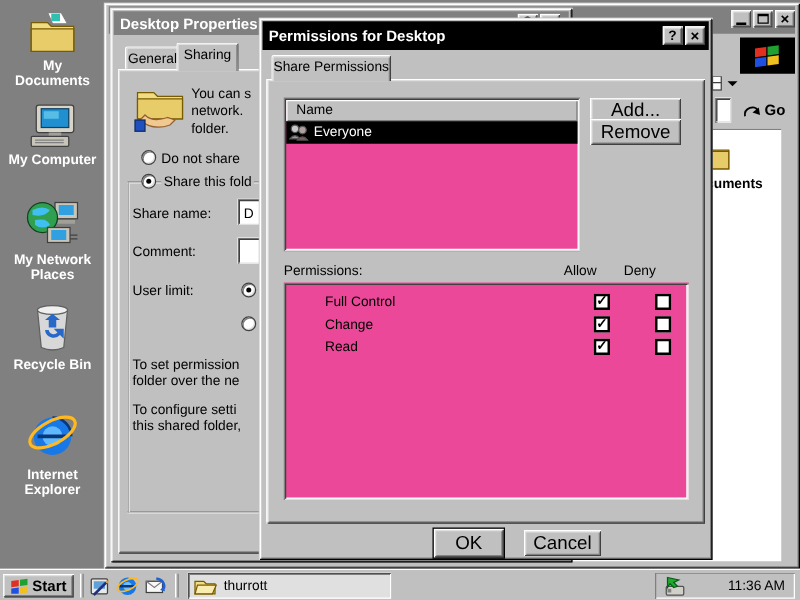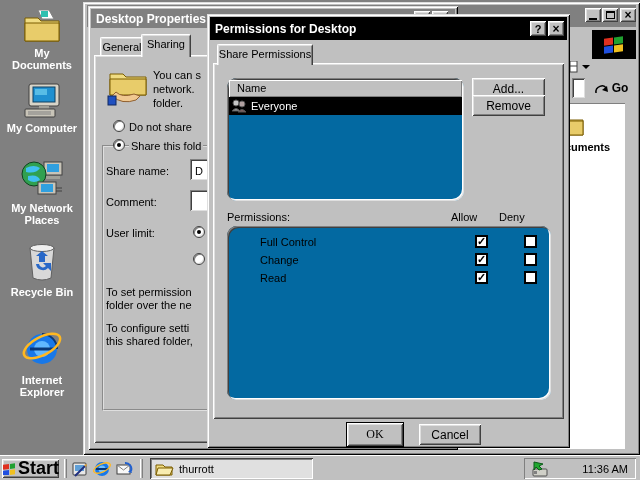--- a/index.html
+++ b/index.html
@@ -8,28 +8,28 @@
   #screen { position:relative; width:640px; height:480px; background:#808080; overflow:hidden; }
   .abs { position:absolute; }
 
   
   .raised  { background:#c0c0c0;
              box-shadow: inset 1px 1px 0 #dfdfdf, inset -1px -1px 0 #000,
                          inset 2px 2px 0 #fff, inset -2px -2px 0 #808080; }
   .btn     { background:#c0c0c0;
              box-shadow: inset 1px 1px 0 #fff, inset -1px -1px 0 #404040,
                          inset 2px 2px 0 #dfdfdf, inset -2px -2px 0 #808080;
-             display:flex; align-items:center; justify-content:center; font-size:12px; }
-  .btn.default { outline:1px solid #000;font-family:Liberation Serif, serif; }
+             display:flex; align-items:center; justify-content:center; font-size:15px; }
+  .btn.default { outline:1px solid #000; }
   .pressed { background:#e0e0e0;
              box-shadow: inset 1px 1px 0 #404040, inset -1px -1px 0 #fff,
                          inset 2px 2px 0 #808080, inset -2px -2px 0 #dfdfdf; }
-  .sunkenbox { background:#0369a1;
+  .sunkenbox { background:#ec4899;
              box-shadow: inset 1px 1px 0 #808080, inset -1px -1px 0 #dfdfdf,
-                         inset 2px 2px 0 #404040, inset -2px -2px 0 #fff; border-radius: 10px; }
+                         inset 2px 2px 0 #404040, inset -2px -2px 0 #fff; }
   .well    { box-shadow: inset 1px 1px 0 #808080, inset -1px -1px 0 #fff; }
   .caption { display:flex; align-items:center; font-weight:bold; color:#fff; font-size:12px;
              padding-left:5px; white-space:nowrap; overflow:hidden; }
   .capbtn  { background:#c0c0c0;
              box-shadow: inset 1px 1px 0 #fff, inset -1px -1px 0 #404040,
                          inset 2px 2px 0 #dfdfdf, inset -2px -2px 0 #808080;
              display:flex; align-items:center; justify-content:center;
              font-weight:bold; font-size:11px; color:#000; }
   .tab { background:#c0c0c0; border-top:1px solid #fff; border-left:1px solid #fff;
          border-right:1px solid #404040; border-top-left-radius:2px; border-top-right-radius:2px;
@@ -293,21 +293,21 @@
       <div class="abs btn default" style="left:140px;top:409px;width:56px;height:23px;">
         <span>OK</span>
       </div>
       <div class="abs btn" style="left:212px;top:410px;width:62px;height:21px;">
         <span>Cancel</span>
       </div>
     </div>
   </div>
 
   <div class="abs" style="left:0;top:455px;width:640px;height:25px;background:#c0c0c0;border-top:1px solid #fff;z-index:10;">
-    <div class="abs btn" style="left:2px;top:3px;width:57px;height:19px;font-weight:bold;font-size:18px;gap:3px;">
+    <div class="abs btn" style="left:2px;top:3px;width:57px;height:19px;font-weight:bold;font-size:12px;gap:3px;">
       <svg width="15" height="13">
         <g transform="skewY(-8) translate(1,3)">
           <rect x="0" y="0" width="6" height="5" fill="#e03020"></rect>
           <rect x="7" y="0" width="6" height="5" fill="#20a030"></rect>
           <rect x="0" y="6" width="6" height="5" fill="#2050e0"></rect>
           <rect x="7" y="6" width="6" height="5" fill="#f0c020"></rect>
         </g>
       </svg>
       <span>Start</span>
     </div>

